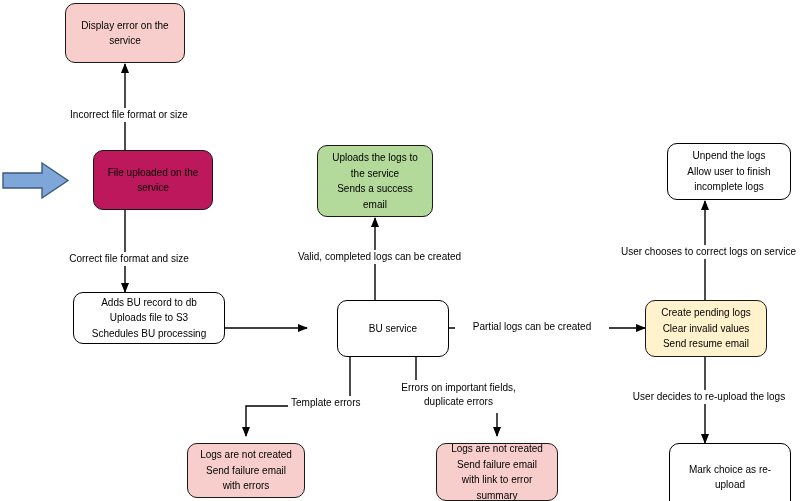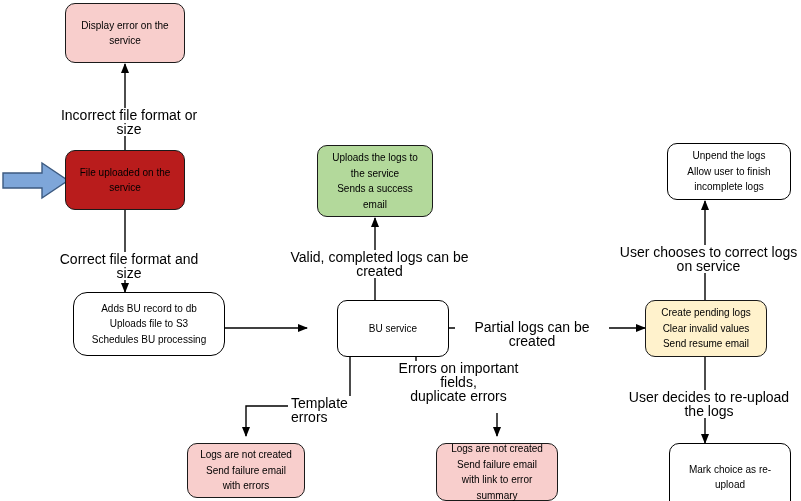--- a/index.html
+++ b/index.html
@@ -33,28 +33,28 @@
     justify-content: center;
     text-align: center;
     font-size: 10px;
     line-height: 15.5px;
     color: #000000;
     padding: 2px 5px;
     white-space: pre-line;
     z-index: 3;
   }
   .n-pink   { background: #f8cecc; border-color: #1a1a1a; }
-  .n-blue   { background: #b91c1c; border-color: #1a1a1a; }
+  .n-blue   { background: #be185d; border-color: #1a1a1a; margin-left: 28px; }
   .n-green  { background: #b3d99b; border-color: #1a1a1a; }
   .n-yellow { background: #fff2cc; border-color: #1a1a1a; }
   .n-white  { background: #ffffff; border-color: #000000; margin-left: 24px; }
 
   .edge-label {
     position: absolute;
-    font-size: 14px;
+    font-size: 10px;
     line-height: 14px;
     color: #000000;
     text-align: center;
     background: #ffffff;
     padding: 0 3px;
     white-space: pre-line;
     z-index: 4;
   }
   .blue-arrow {
     position: absolute;
@@ -98,21 +98,21 @@
   <svg class="blue-arrow" style="left:2px; top:161px; width:68px; height:39px;" viewBox="0 0 68 39">
     <path d="M1,12 L40,12 L40,2 L66,19.5 L40,37 L40,27 L1,27 Z" fill="#7ea6d9" stroke="#3c5a80" stroke-width="1.4" stroke-linejoin="miter"></path>
   </svg>
 
   <div class="node n-pink" style="left:65px; top:3px; width:120px; height:60px;">Display error on the
 service</div>
 
   <div class="node n-blue" style="left:65px; top:150px; width:120px; height:60px;">File uploaded on the
 service</div>
 
-  <div class="node n-white" style="left:49px; top:292px; width:152px; height:64px;border-radius:14px;">Adds BU record to db
+  <div class="node n-white" style="left:49px; top:292px; width:152px; height:52px;">Adds BU record to db
 Uploads file to S3
 Schedules BU processing</div>
 
   <div class="node n-white" style="left:313px; top:300px; width:112px; height:57px;">BU service</div>
 
   <div class="node n-green" style="left:317px; top:145px; width:116px; height:72px;">Uploads the logs to
 the service
 Sends a success
 email</div>
 
@@ -141,18 +141,18 @@
   <div class="edge-label" style="left:56px; top:252px; width:140px;">Correct file format and size</div>
 
   <div class="edge-label" style="left:283px; top:250px; width:187px;">Valid, completed logs can be created</div>
 
   <div class="edge-label" style="left:455px; top:320px; width:148px;">Partial logs can be created</div>
 
   <div class="edge-label" style="left:608px; top:245px; width:195px;">User chooses to correct logs on service</div>
 
   <div class="edge-label" style="left:288px; top:396px; width:95px; text-align:left;">Template errors</div>
 
-  <div class="edge-label" style="left:388px; top:361px; width:135px;">Errors on important fields,
+  <div class="edge-label" style="left:388px; top:381px; width:135px;">Errors on important fields,
 duplicate errors</div>
 
   <div class="edge-label" style="left:615px; top:390px; width:182px;">User decides to re-upload the logs</div>
 
 </div>
 
 </body></html>

